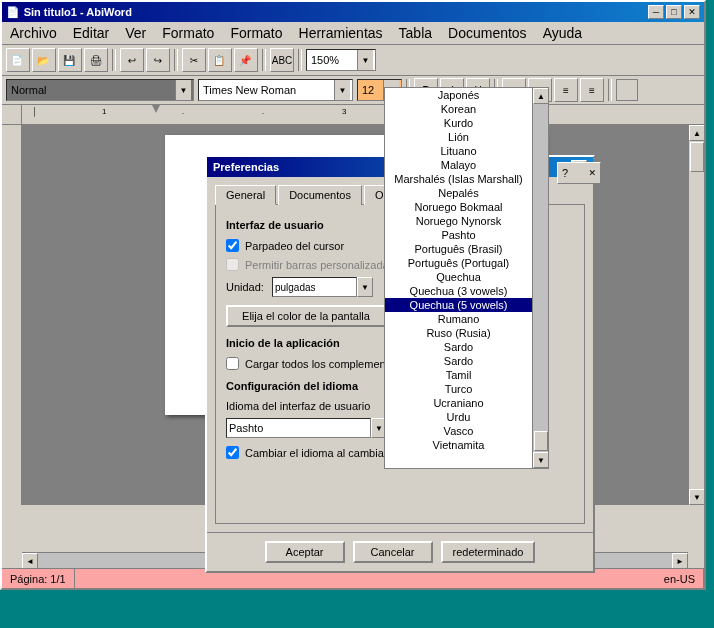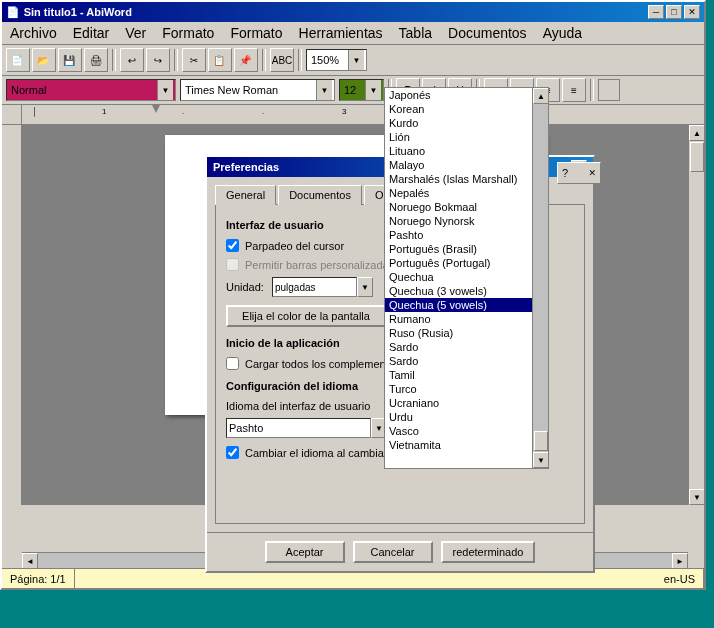--- a/index.html
+++ b/index.html
@@ -113,21 +113,21 @@
       border: 1px inset #808080;
       padding: 0 2px;
       font-size: 11px;
       display: flex;
       align-items: center;
       justify-content: space-between;
     }
     .combo-style { width: 160px; }
     .combo-font { width: 155px; }
     .combo-size { width: 45px; }
-    .combo-zoom { width: 61px; }
+    .combo-zoom { width: 70px; }
     .combo-arrow {
       background: #d4d0c8;
       border-left: 1px solid #808080;
       width: 16px;
       height: 100%;
       display: flex;
       align-items: center;
       justify-content: center;
       font-size: 8px;
     }
@@ -225,21 +225,21 @@
       border-right-color: #808080;
       border-bottom-color: #808080;
       margin: 1px;
     }
 
     
     .status-bar {
       position: absolute;
       bottom: 0; left: 0; right: 0;
       height: 20px;
-      background: #fef9c3;
+      background: #fca5a5;
       border-top: 1px solid #808080;
       display: flex;
       align-items: center;
       font-size: 11px;
     }
     .status-item {
       padding: 0 8px;
       border-right: 1px solid #808080;
       height: 100%;
       display: flex;
@@ -383,20 +383,21 @@
       width: 165px;
       background: white;
       border: 1px solid #808080;
       z-index: 100;
       font-size: 11px;
     }
     .drop-item {
       padding: 1px 4px;
       cursor: pointer;
       white-space: nowrap;
+      text-align: center;
     }
     .drop-item.selected {
       background: #000080;
       color: white;
     }
     .dropdown-scrollbar {
       position: absolute;
       right: 0;
       top: 0;
       width: 16px;
@@ -560,29 +561,29 @@
     <div class="toolbar-sep"></div>
     <div class="toolbar-btn">ABC</div>
     <div class="toolbar-sep"></div>
     <div class="toolbar-combo combo-zoom">
       <span class="combo-text">150%</span>
       <span class="combo-arrow">▼</span>
     </div>
   </div>
 
   <div class="format-toolbar">
-    <div class="toolbar-combo combo-style" style="width:170px; height:22px; border:1px inset #808080; background:#be185d; display:flex; align-items:center; justify-content:space-between;">
+    <div class="toolbar-combo combo-style" style="width:188px; height:22px; border:1px inset #808080; background:#737373; display:flex; align-items:center; justify-content:space-between;">
       <span class="combo-text">Normal</span>
       <span class="combo-arrow">▼</span>
     </div>
     <div class="toolbar-combo combo-font" style="width:155px; height:22px; border:1px inset #808080; background:white; display:flex; align-items:center; justify-content:space-between; margin-left:2px;">
       <span class="combo-text">Times New Roman</span>
       <span class="combo-arrow">▼</span>
     </div>
-    <div class="toolbar-combo combo-size" style="width:45px; height:22px; border:1px inset #808080; background:#4d7c0f; display:flex; align-items:center; margin-left:2px;">
+    <div class="toolbar-combo combo-size" style="width:45px; height:22px; border:1px inset #808080; background:#fdba74; display:flex; align-items:center; margin-left:2px;">
       <span class="combo-text">12</span>
       <span class="combo-arrow">▼</span>
     </div>
     <div class="toolbar-sep"></div>
     <div class="toolbar-btn" style="font-weight:bold;">B</div>
     <div class="toolbar-btn" style="font-style:italic;">I</div>
     <div class="toolbar-btn" style="text-decoration:underline;">U</div>
     <div class="toolbar-sep"></div>
     <div class="toolbar-btn">≡</div>
     <div class="toolbar-btn">≡</div>

